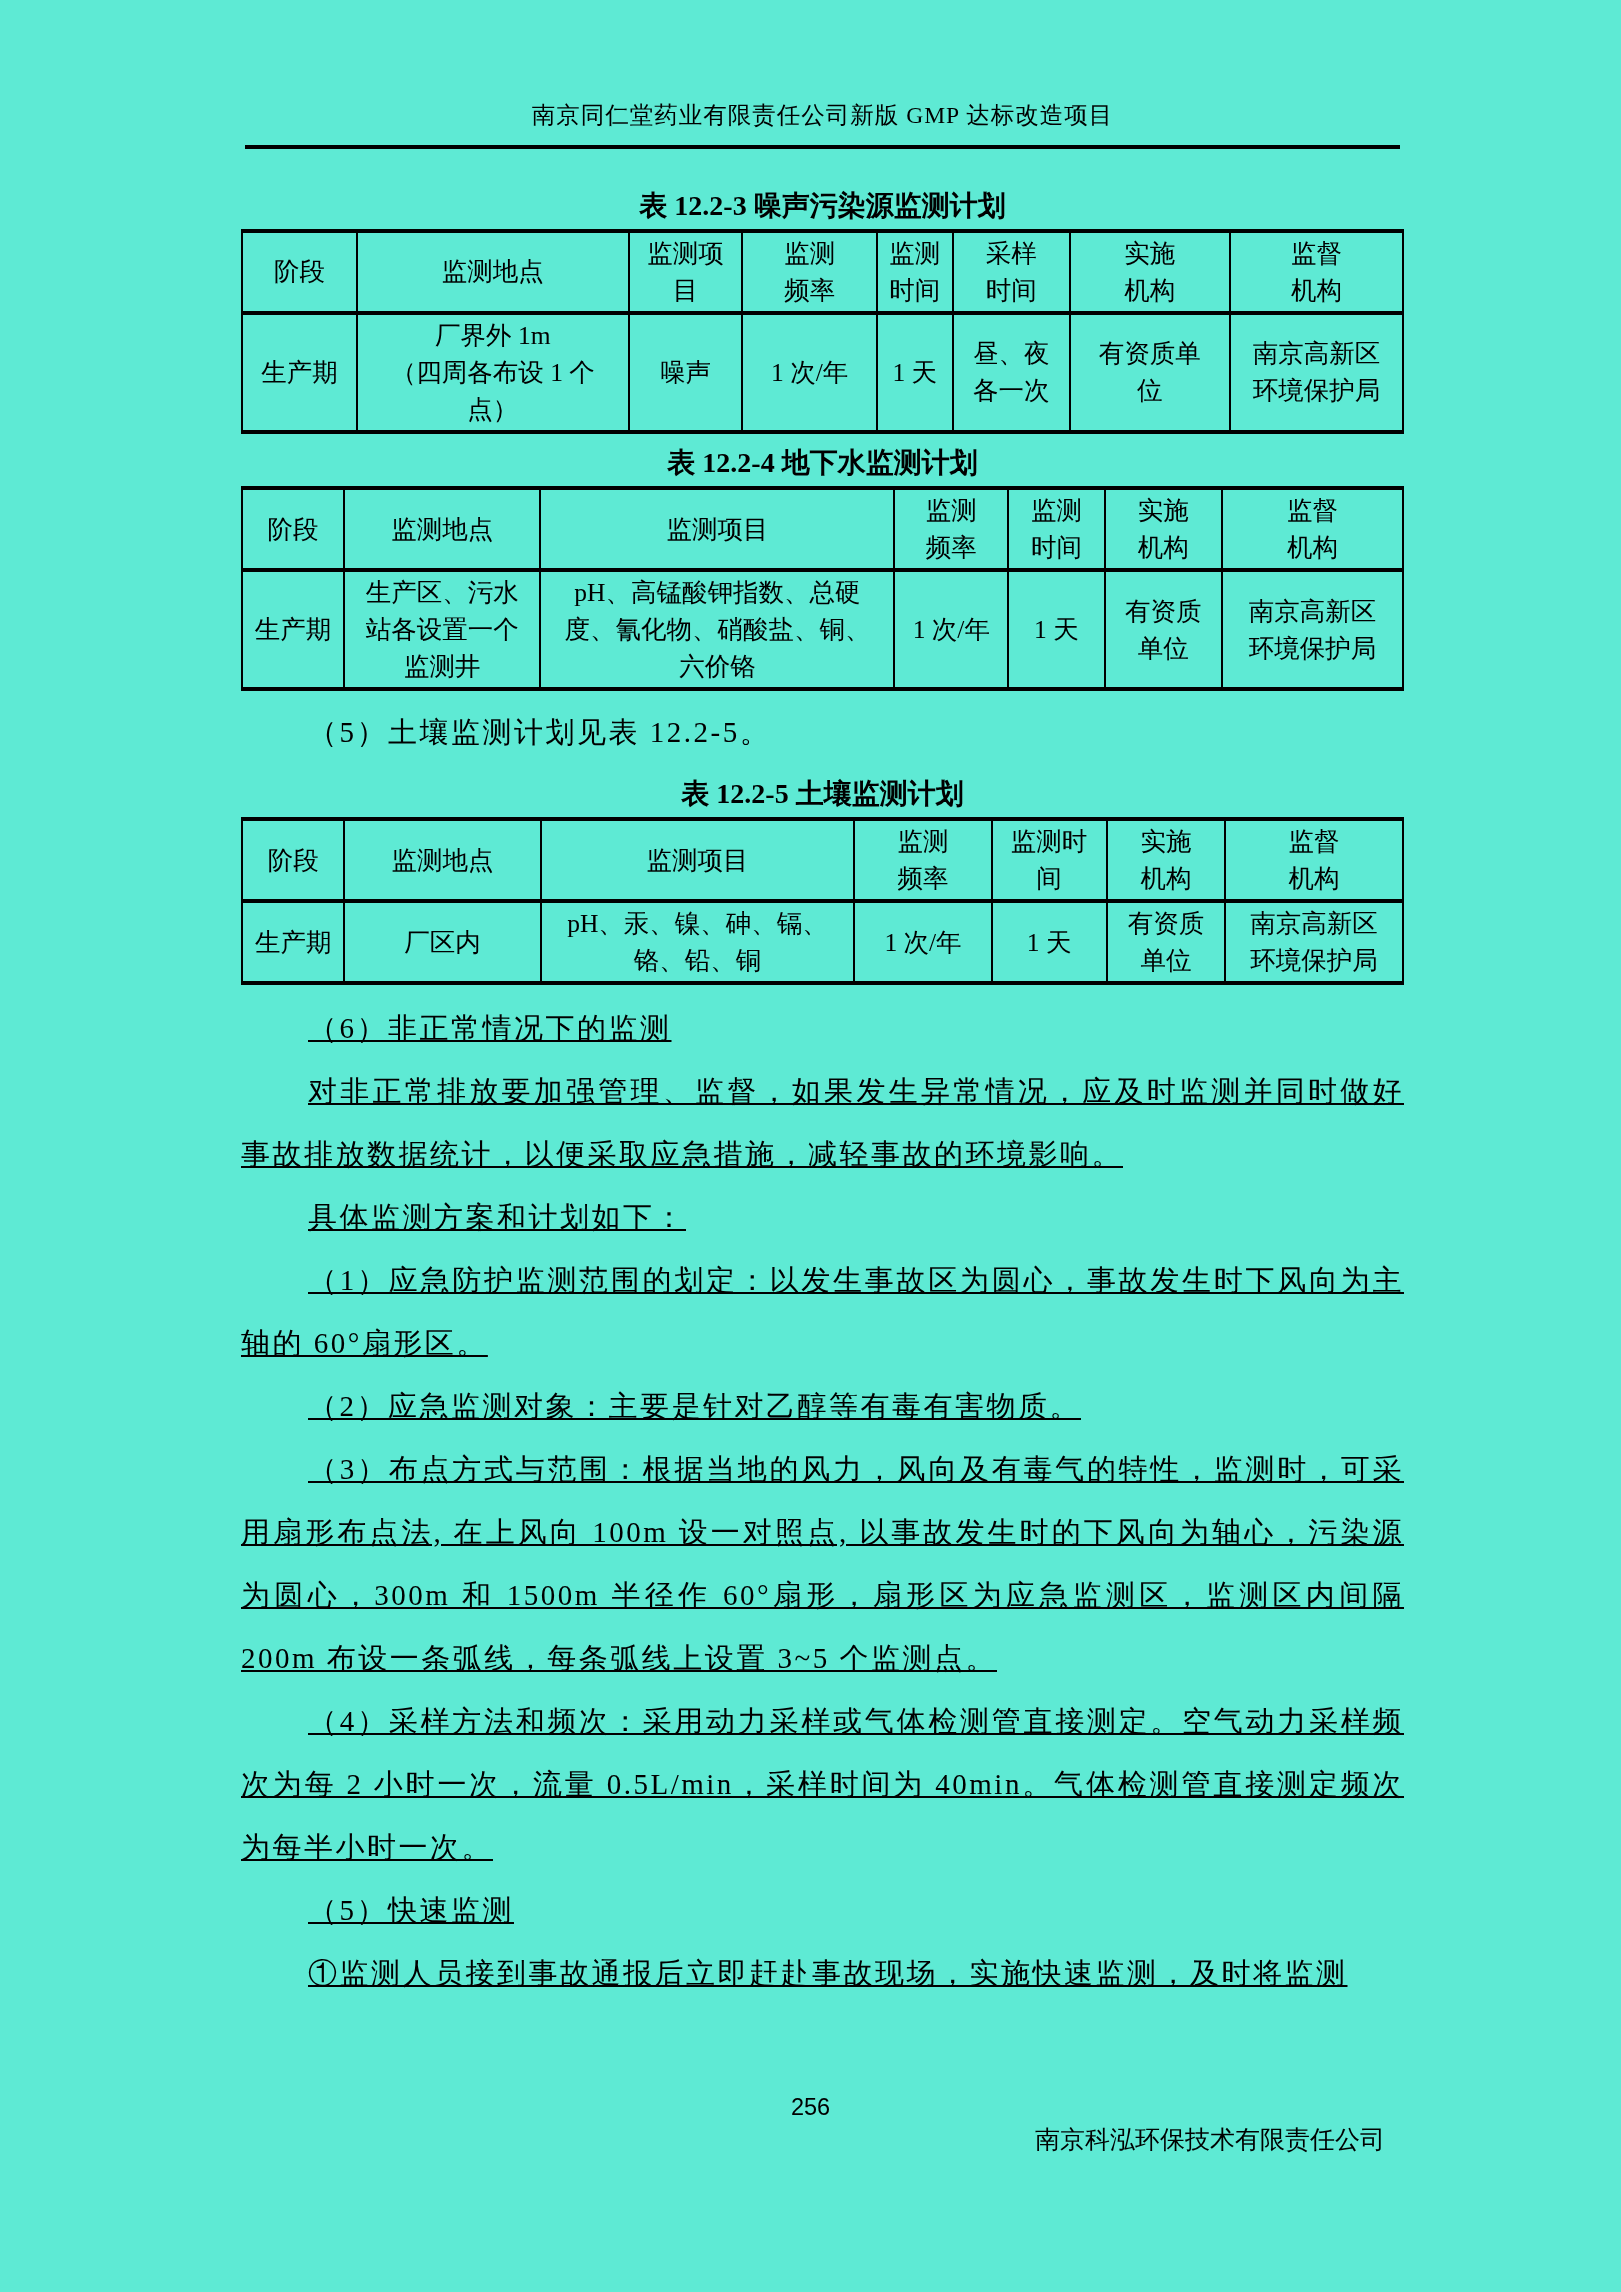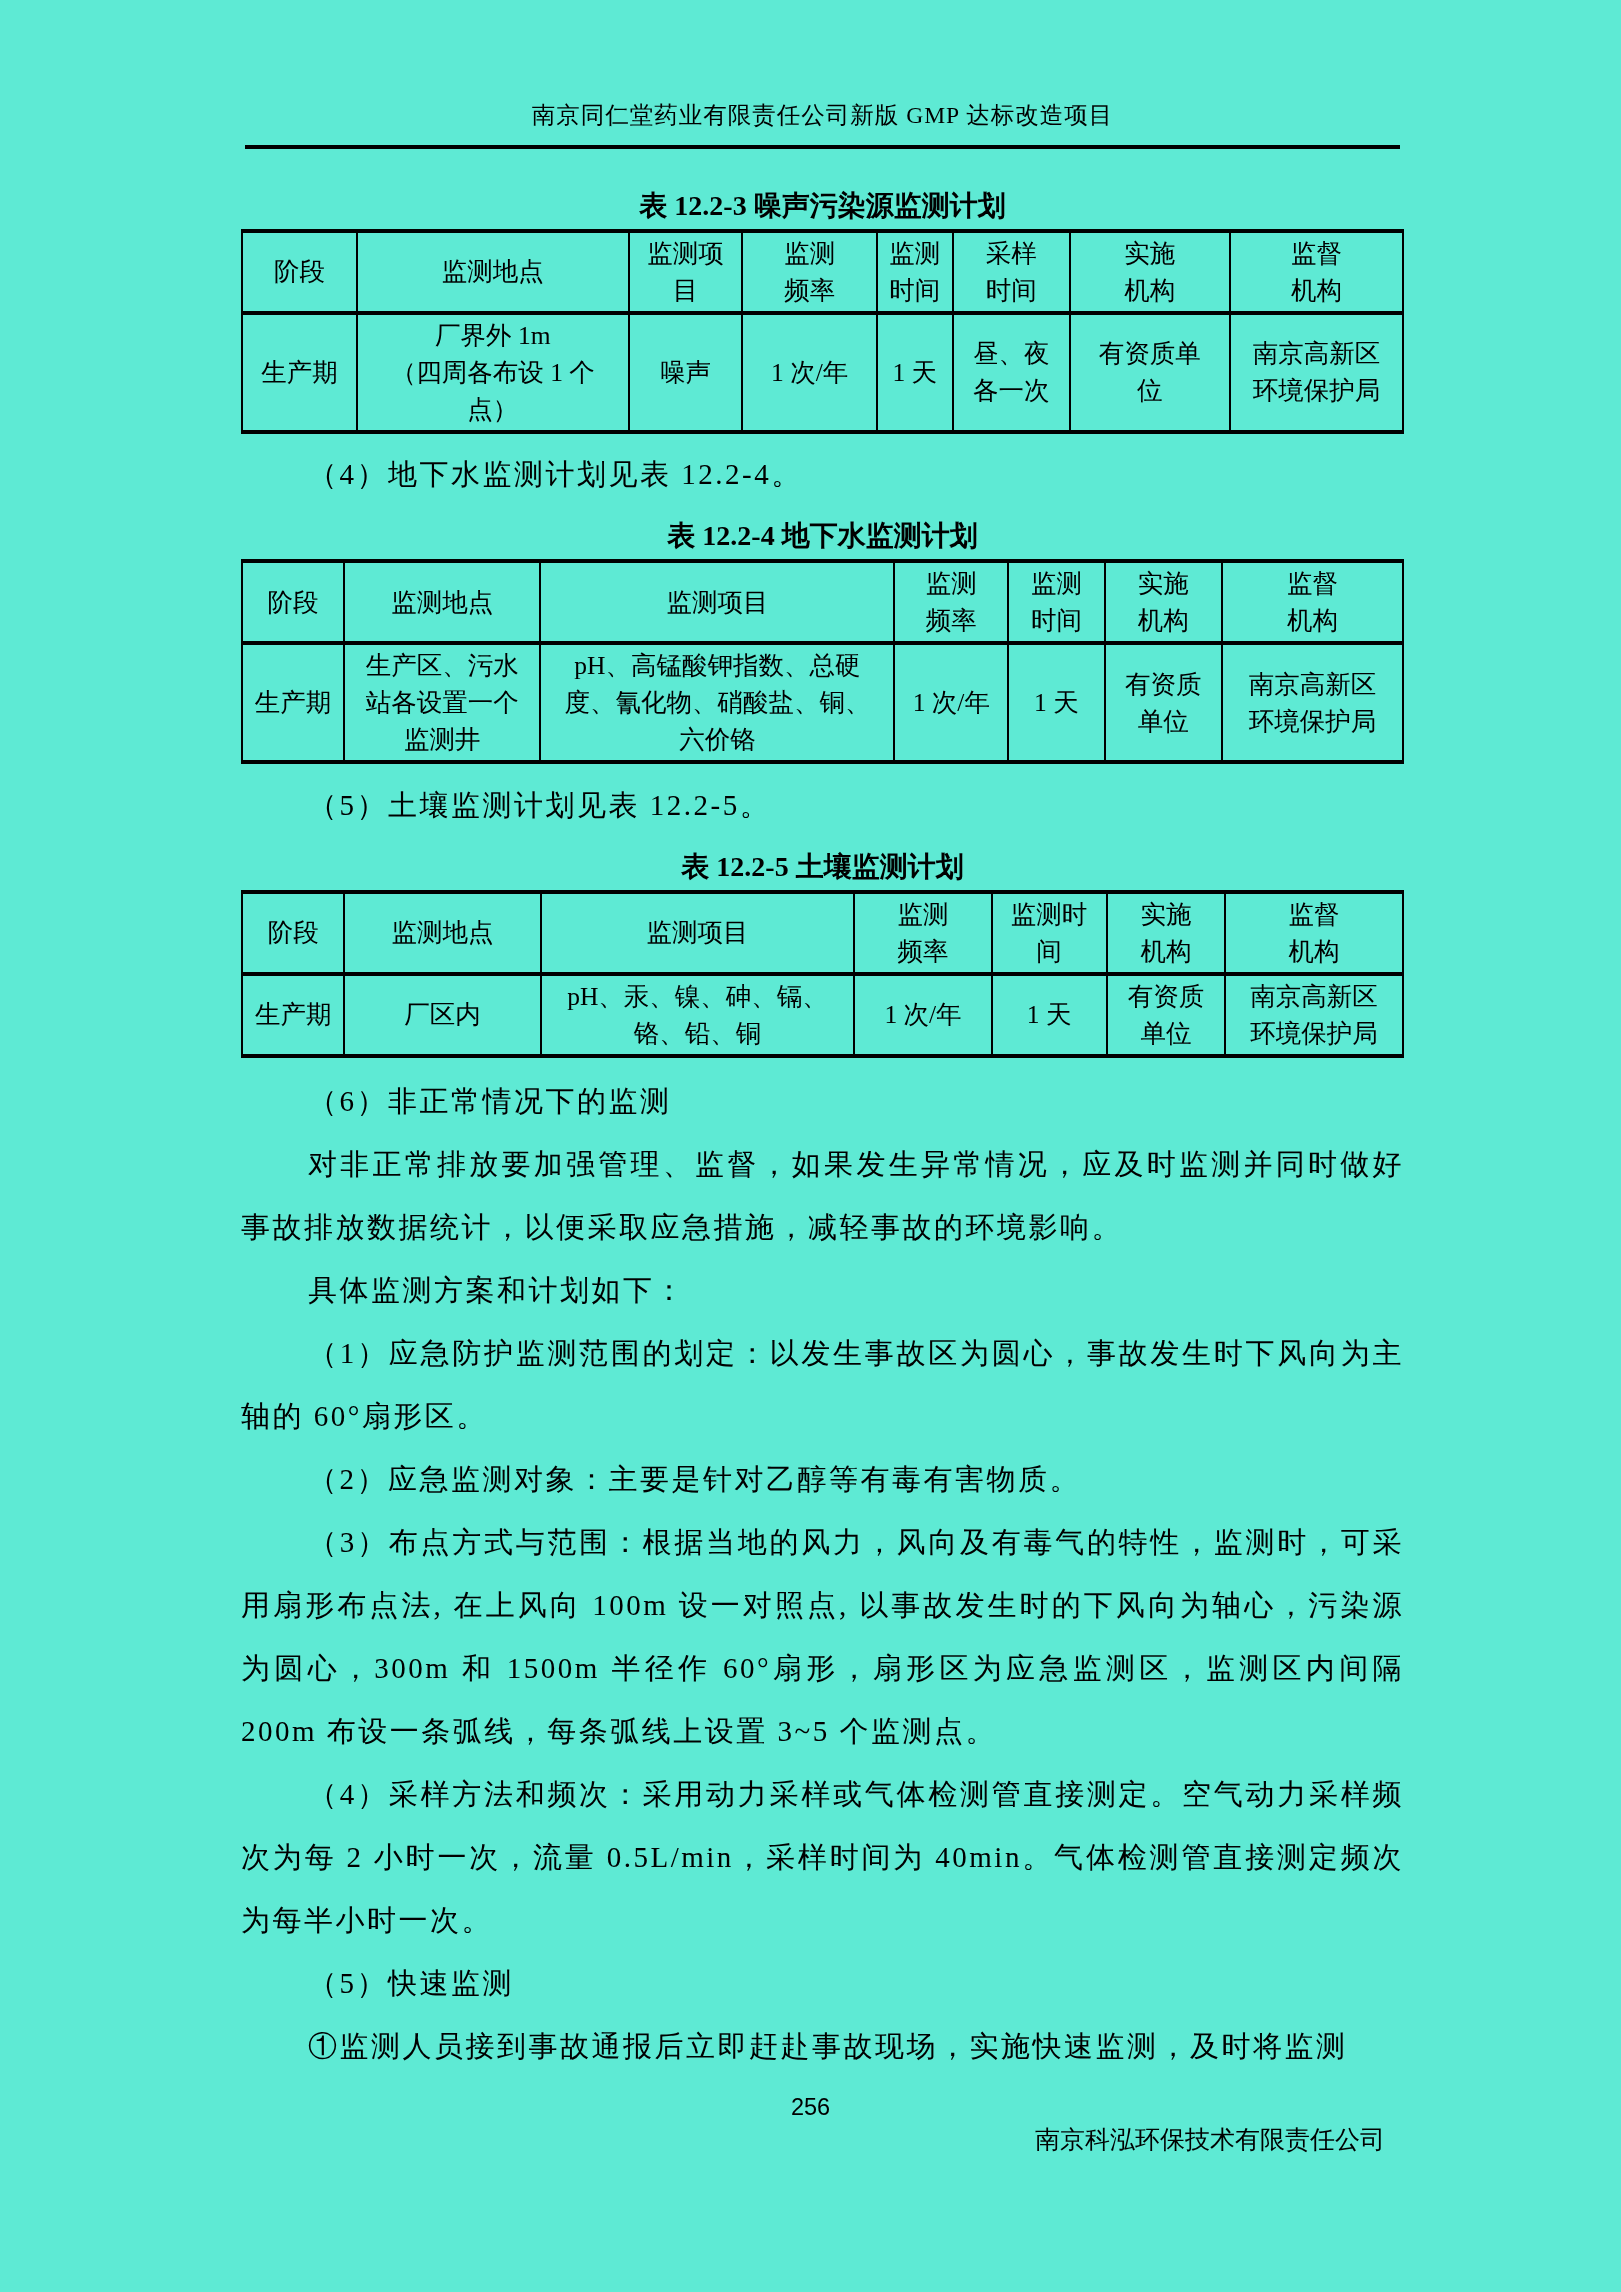--- a/index.html
+++ b/index.html
@@ -56,21 +56,21 @@
   
   .para {
     margin:0;
     font-size:29px;
     line-height:63px;
     letter-spacing:2.5px;
     text-align:justify;
     text-indent:67px;
   }
   .para-gap { margin-top:9.8px; }
-  .body-block { margin-top:11.8px; }
+  .body-block { margin-top:11.8px;text-decoration:underline; }
   
   .page-number {
     position:absolute; top:2094px; left:0; width:100%;
     text-align:center;
     font-family:"Liberation Sans", sans-serif;
     font-size:23.5px;
   }
   .footer-company {
     position:absolute; top:2123px; right:236px;
     font-size:25px;
@@ -130,21 +130,20 @@
             <td>昼、夜
 各一次</td>
             <td>有资质单
 位</td>
             <td>南京高新区
 环境保护局</td>
           </tr>
         </tbody>
     </table>
 
-    <p class="para para-gap">（4）地下水监测计划见表 12.2-4。</p>
 
     <div class="table-title tt-2">表 12.2-4  地下水监测计划</div>
     <table class="doc-table">
       <colgroup>
         <col style="width:8.8%">
           <col style="width:16.9%">
           <col style="width:30.5%">
           <col style="width:9.8%">
         <col style="width:8.3%">
           <col style="width:10.1%">

